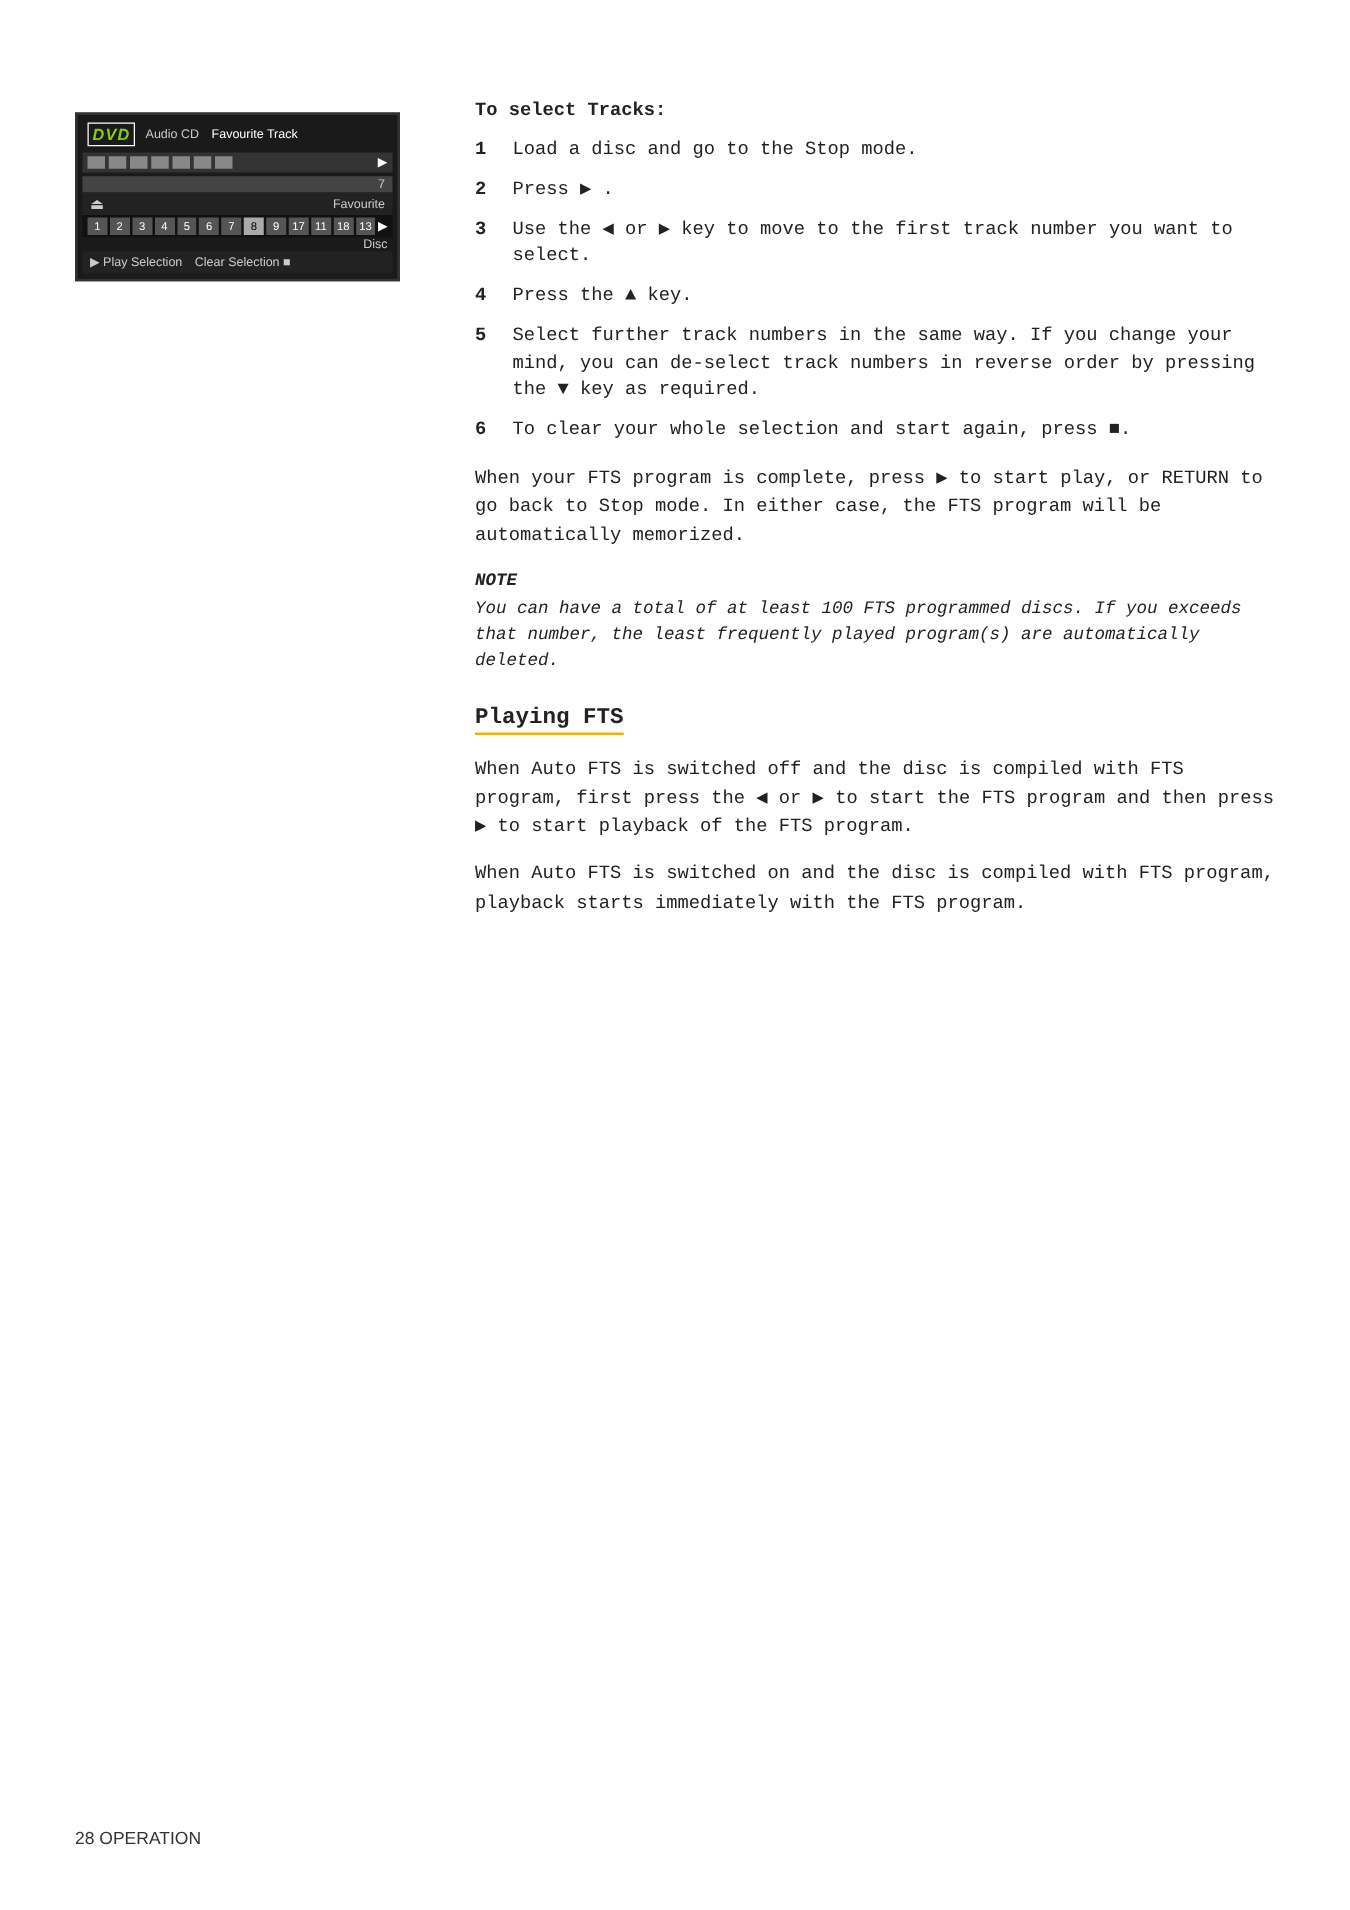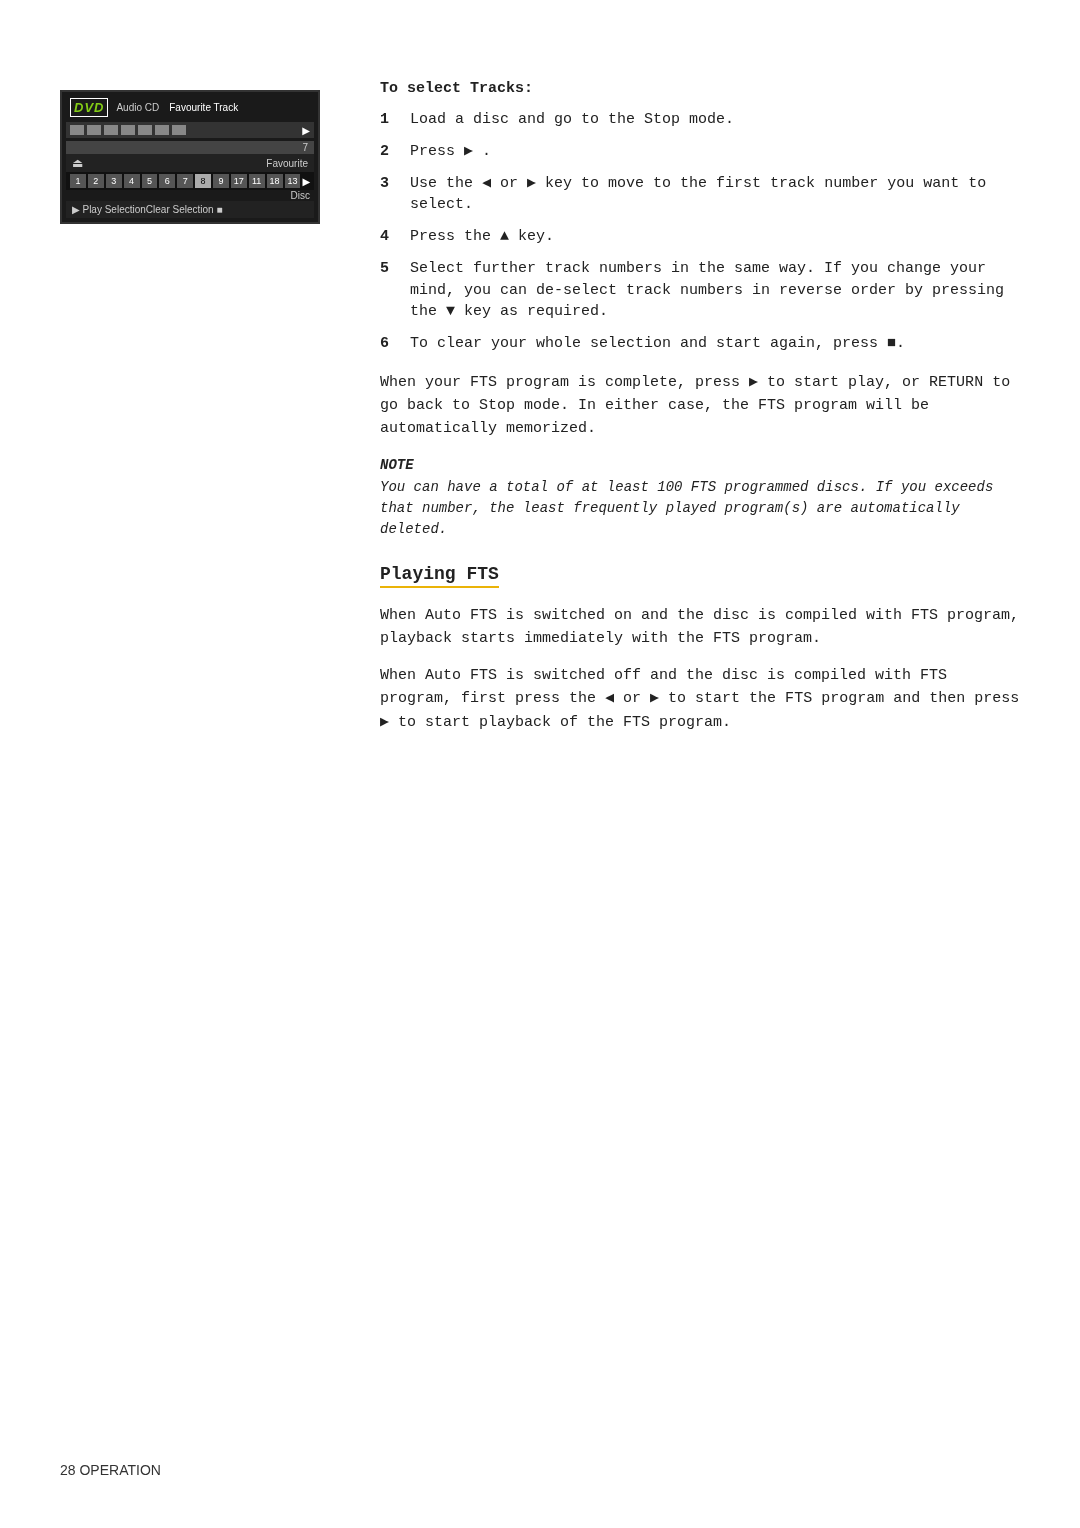--- a/index.html
+++ b/index.html
@@ -161,20 +161,21 @@
       font-size: 10px;
       padding-right: 4px;
       background: #1a1a1a;
     }
 
     .dvd-footer-row {
       display: flex;
       align-items: flex-end;
       background: #222;
       padding: 3px 6px;
+      gap: 10px;
       font-size: 10px;
       color: #ccc;
     }
 
     .dvd-footer-row span {
       display: flex;
       align-items: center;
       gap: 3px;
     }
 
@@ -355,22 +356,22 @@
     <p class="paragraph">When your FTS program is complete, press ▶ to start play, or RETURN to go back to Stop mode. In either case, the FTS program will be automatically memorized.</p>
 
     <div class="note-block">
       <div class="note-label">NOTE</div>
       <div class="note-text">You can have a total of at least 100 FTS programmed discs. If you exceeds that number, the least frequently played program(s) are automatically deleted.</div>
     </div>
 
     <div class="playing-fts-section">
       <div class="playing-fts-title">Playing FTS</div>
 
+      <p class="fts-paragraph">When Auto FTS is switched off and the disc is compiled with FTS program, first press the ◀ or ▶ to start the FTS program and then press ▶ to start playback of the FTS program.</p>
       <p class="fts-paragraph">When Auto FTS is switched on and the disc is compiled with FTS program, playback starts immediately with the FTS program.</p>
-      <p class="fts-paragraph">When Auto FTS is switched off and the disc is compiled with FTS program, first press the ◀ or ▶ to start the FTS program and then press ▶ to start playback of the FTS program.</p>
     </div>
 
   </div>
 </div>
 
 <div class="page-footer">
   <span>28 OPERATION</span>
 </div>
 
 </body></html>

